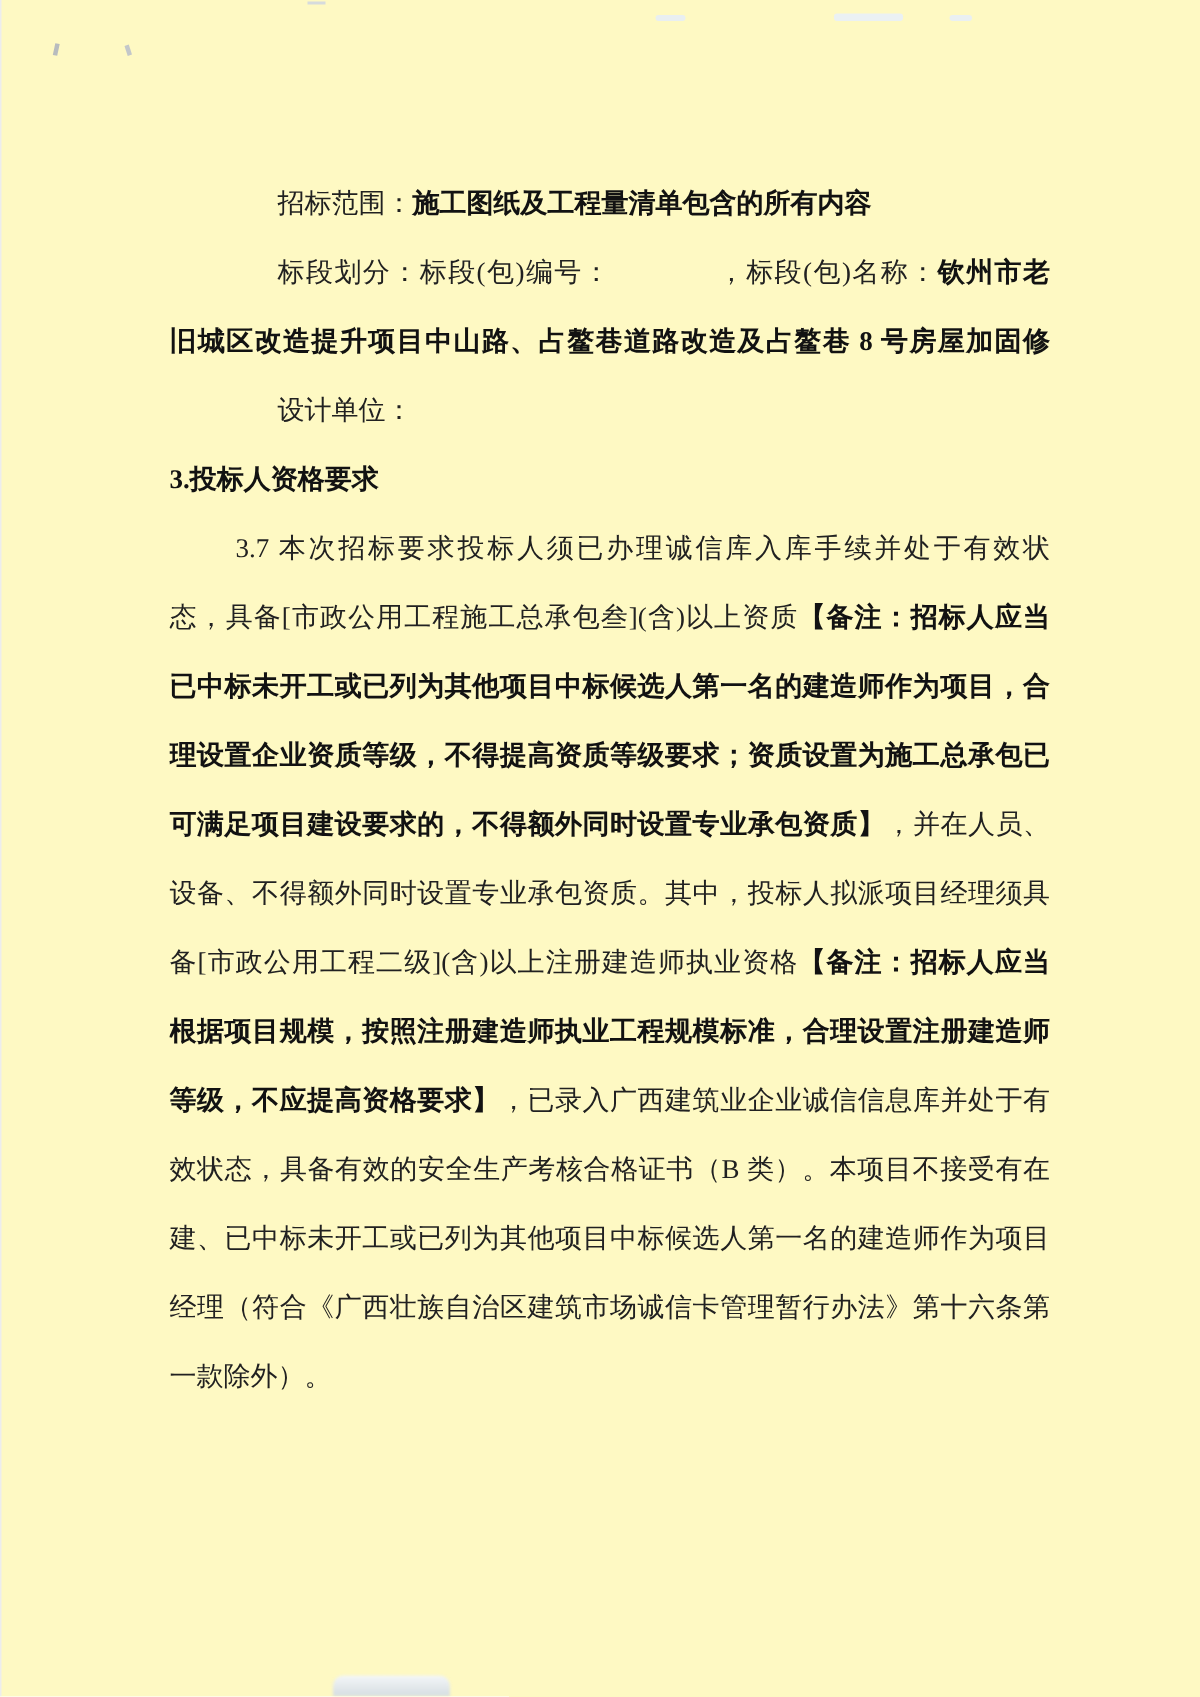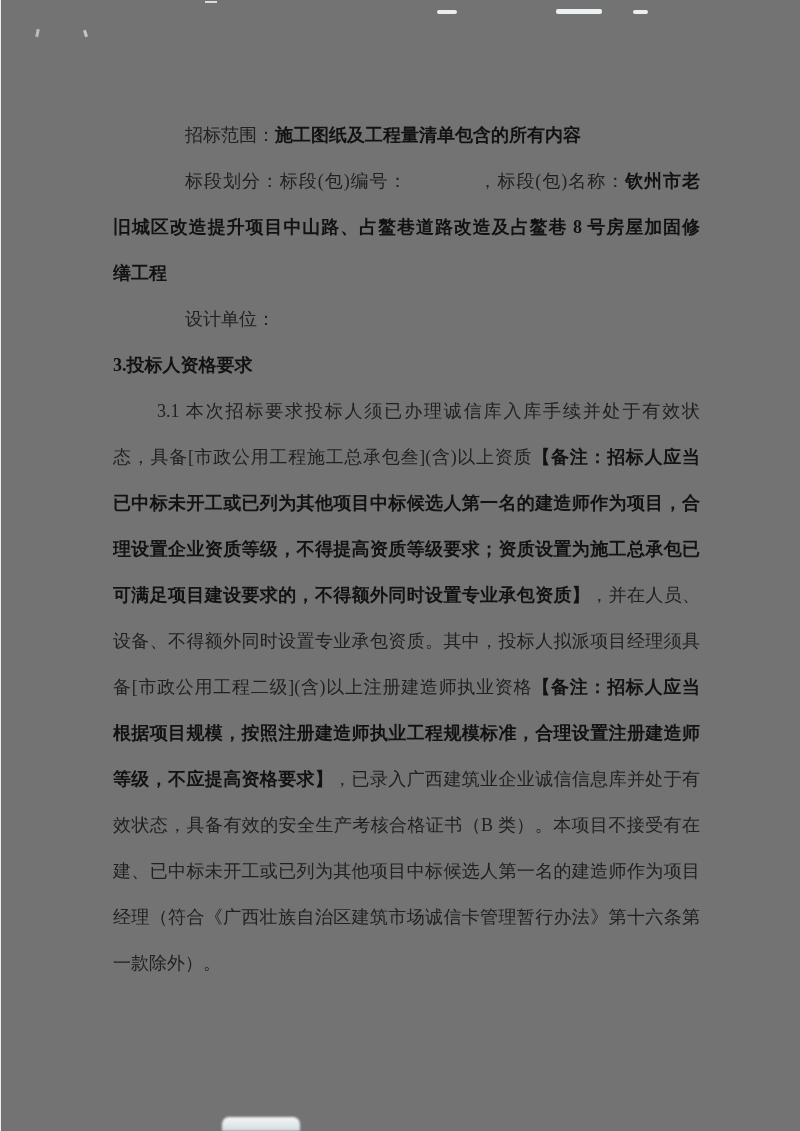--- a/index.html
+++ b/index.html
@@ -4,21 +4,21 @@
 <style>
   html, body {
     margin: 0;
     padding: 0;
     background: #ffffff;
   }
   .page {
     position: relative;
     width: 800px;
     height: 1131px;
-    background: #737373;
+    background: #fef9c3;
     overflow: hidden;
     font-family: "Liberation Serif", "DejaVu Serif", serif;
   }
   .scan-edge {
     position: absolute;
     left: 0; top: 0;
     width: 1px; height: 100%;
     background: #ededed;
   }
   .content {
@@ -85,28 +85,27 @@
     <div class="line indent-lg no-just">
       <span>招标范围：</span><span class="b">施工图纸及工程量清单包含的所有内容</span>
     </div>
 
     <div class="line indent-lg">
       <span>标段划分：</span><span>标段(包)编号：</span><span class="blank-gap"></span><span>，</span><span>标段(包)名称：</span><span class="b">钦州市老</span>
     </div>
 
     <div class="line b">旧城区改造提升项目中山路、占鳌巷道路改造及占鳌巷 8 号房屋加固修</div>
 
-    <div class="line b no-just">缮工程</div>
 
     <div class="line indent-lg no-just">设计单位：</div>
 
     <div class="line b no-just">3.投标人资格要求</div>
 
     <div class="line indent-sm">
-      <span>3.1 本次招标要求投标人须已办理诚信库入库手续并处于有效状</span><span class="b"></span><span></span>
+      <span>3.7 本次招标要求投标人须已办理诚信库入库手续并处于有效状</span><span class="b"></span><span></span>
     </div>
     <div class="line">
       <span>态，具备[市政公用工程施工总承包叁](含)以上资质</span><span class="b">【备注：招标人应当</span><span></span>
     </div>
     <div class="line">
       <span></span><span class="b">已中标未开工或已列为其他项目中标候选人第一名的建造师作为项目，合</span><span></span>
     </div>
     <div class="line">
       <span></span><span class="b">理设置企业资质等级，不得提高资质等级要求；资质设置为施工总承包已</span><span></span>
     </div>

